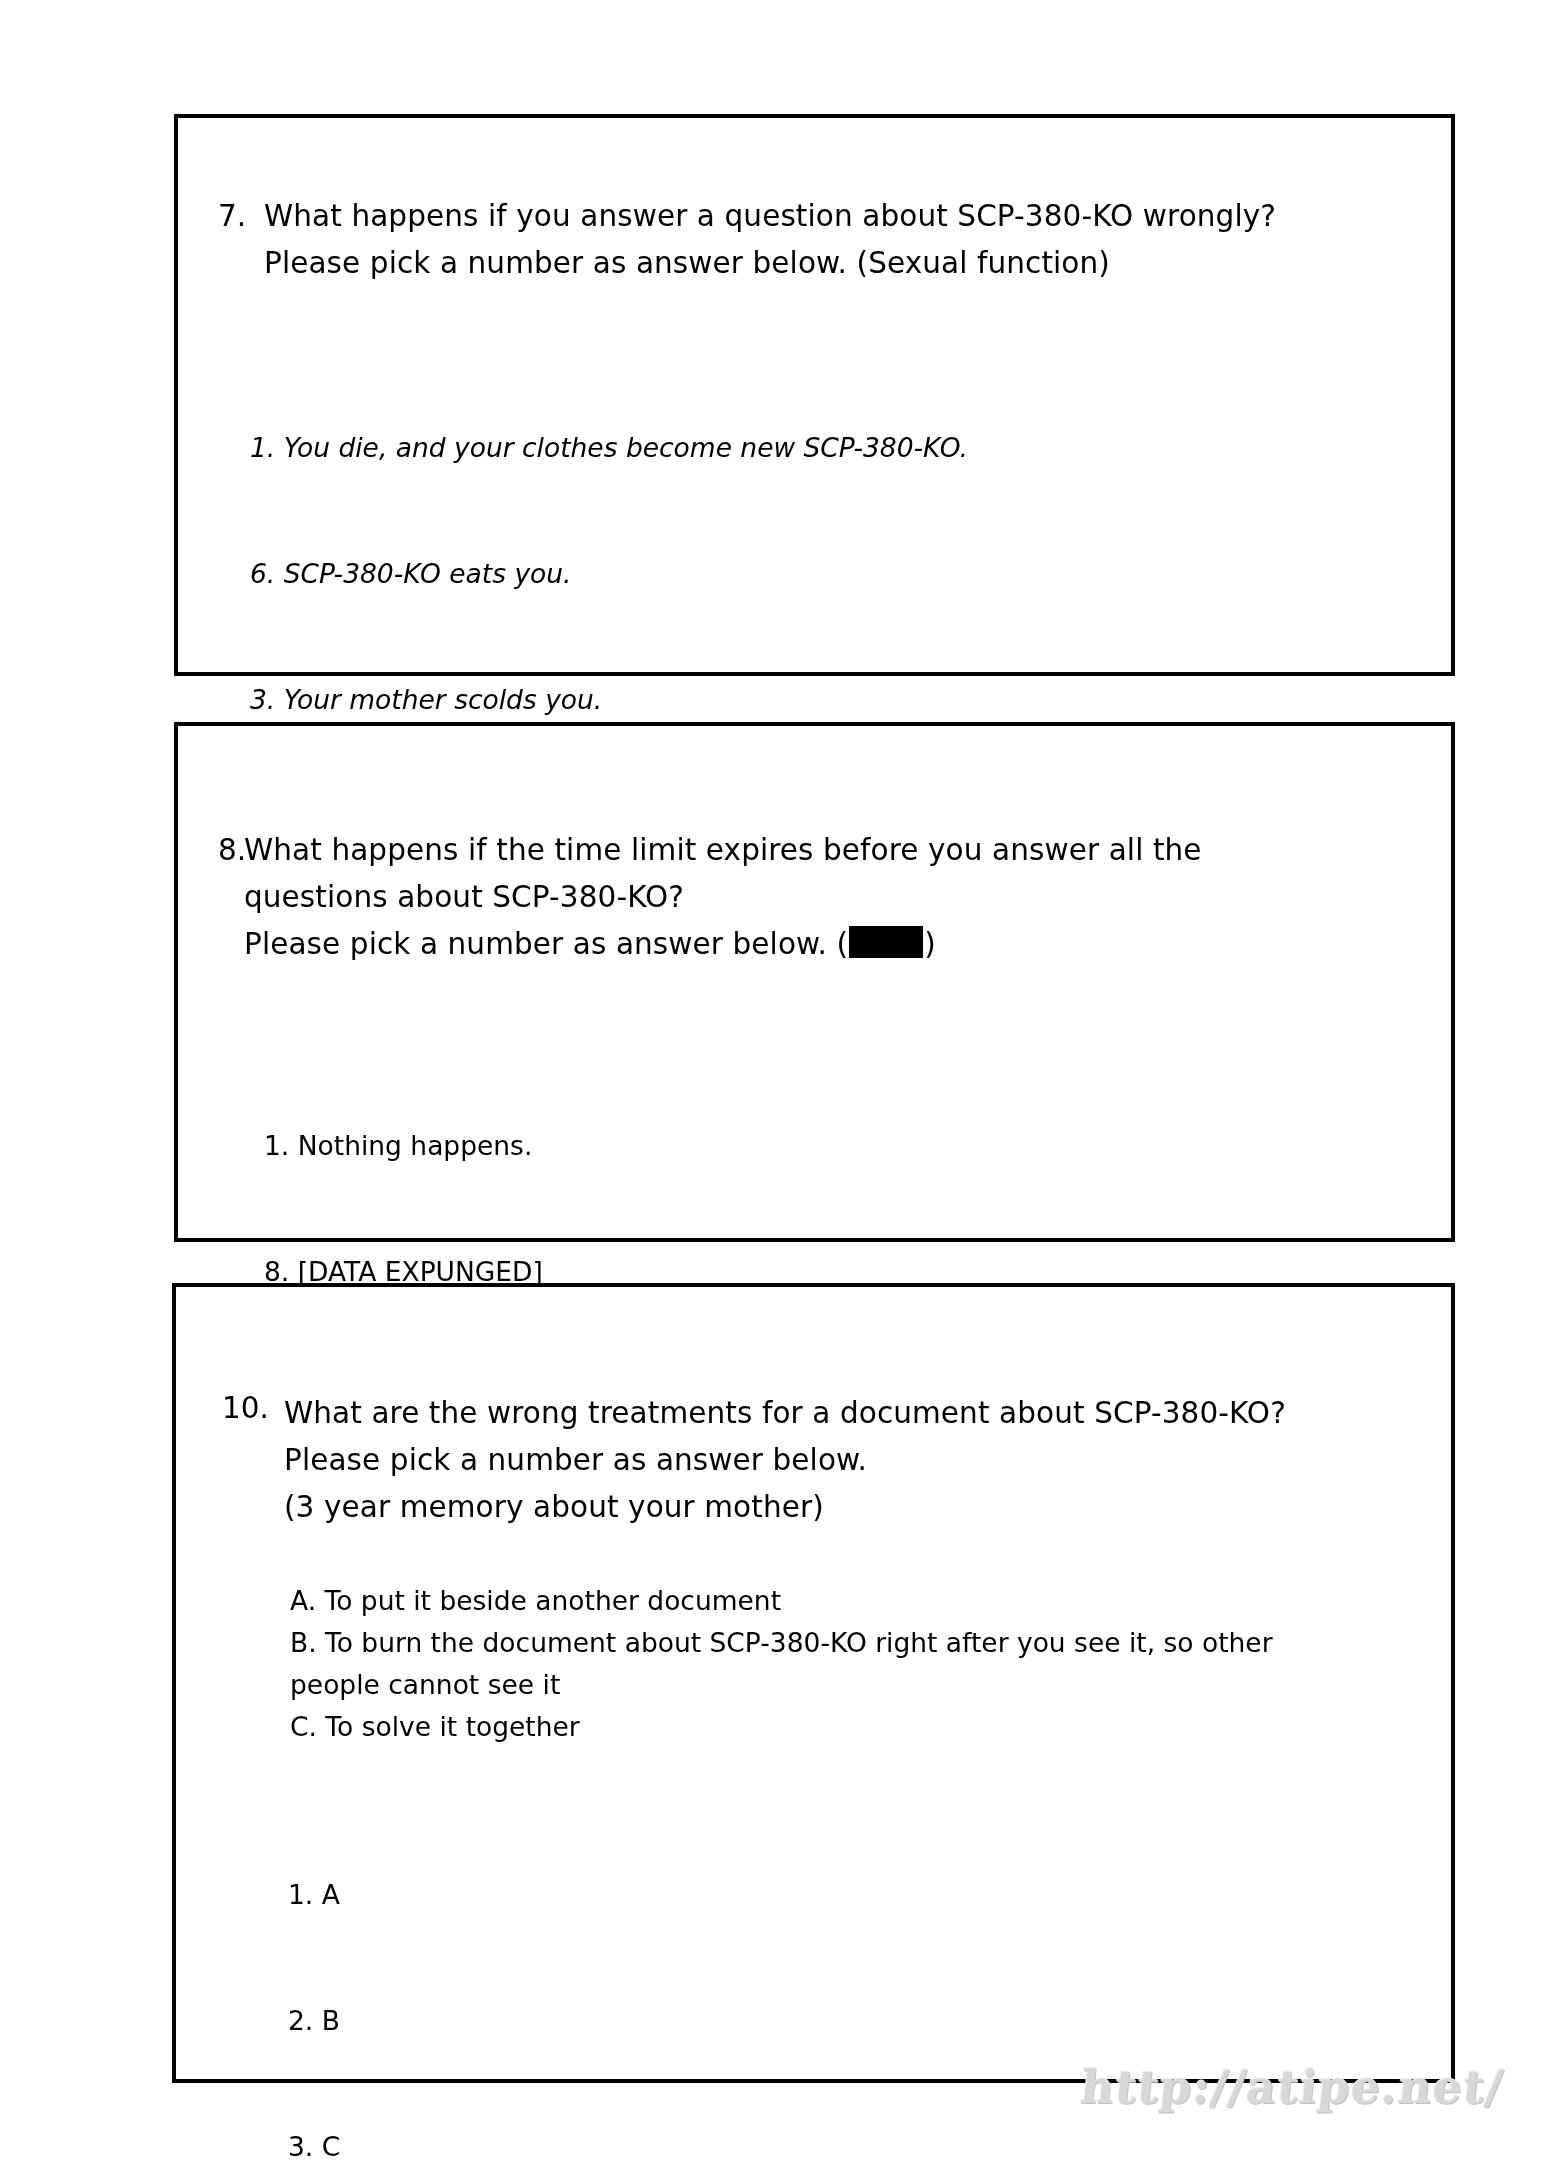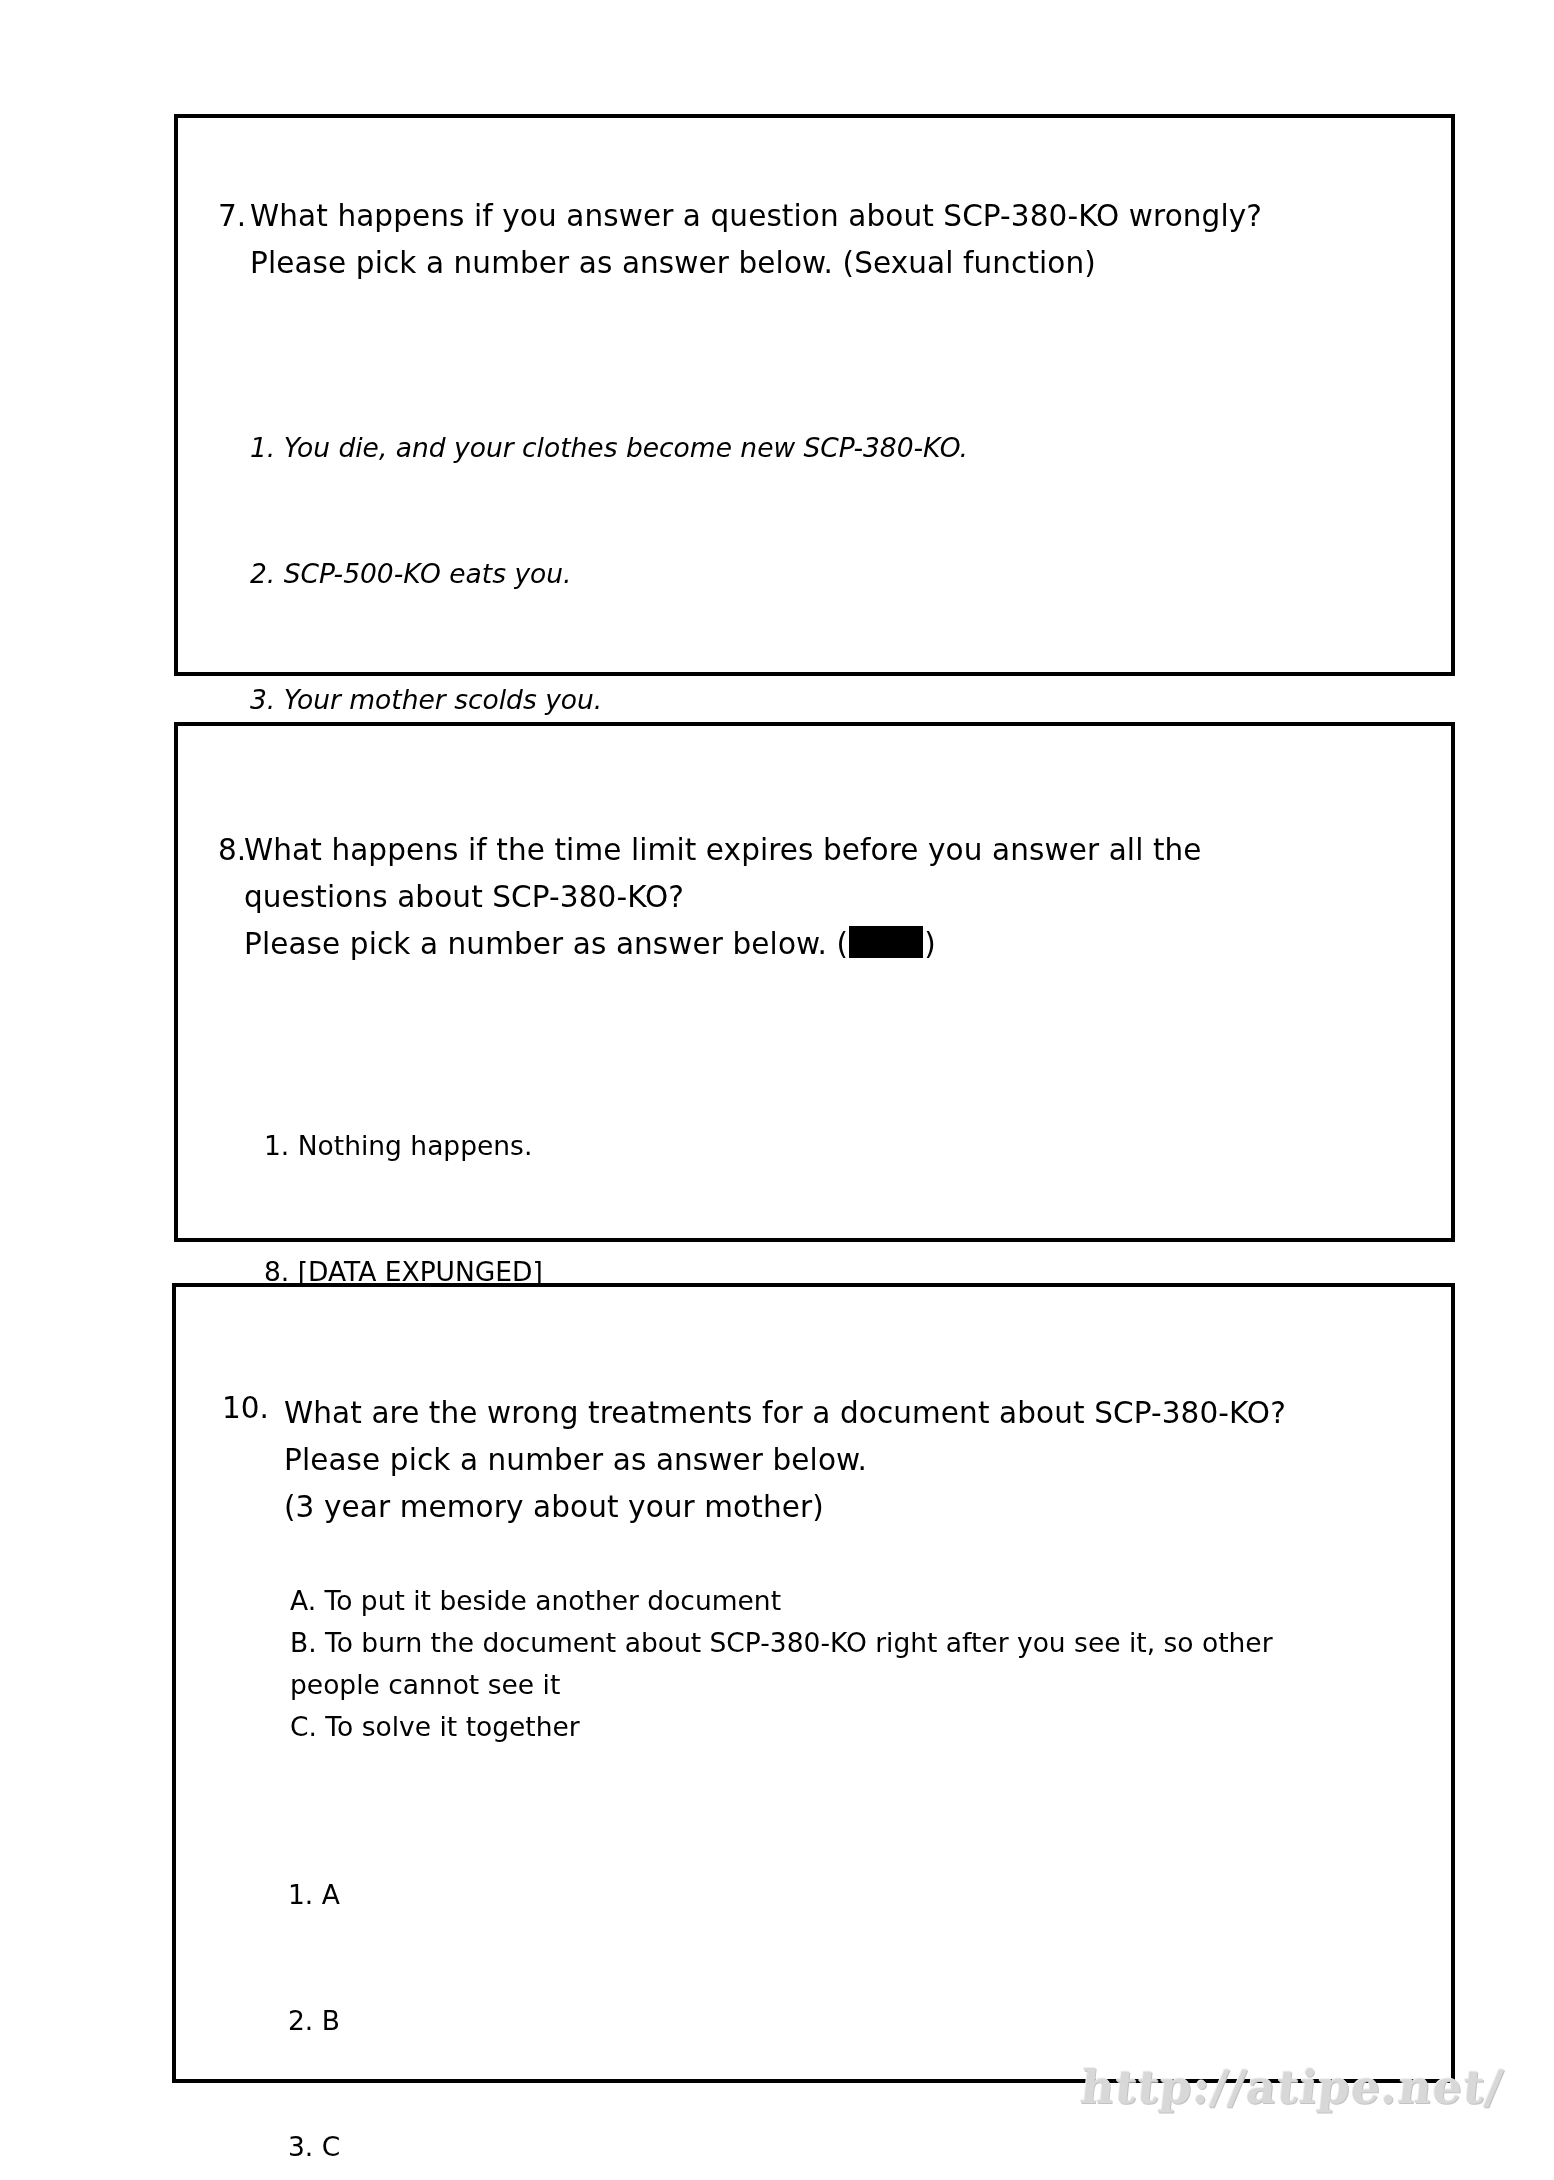--- a/index.html
+++ b/index.html
@@ -73,21 +73,21 @@
   .redaction {
     display: inline-block;
     background: #000000;
     width: 74px;
     height: 32px;
     vertical-align: -4px;
     margin: 0 1px;
   }
   
   #q7-num { left: 218px; top: 193px; }
-  #q7-text { left: 250px; top: 193px; width: 1160px; }
+  #q7-text { left: 264px; top: 193px; width: 1160px; }
   #q7-opts { left: 250px; top: 343px; width: 1140px; font-style: italic; }
   
   #q8-num { left: 218px; top: 827px; }
   #q8-text { left: 244px; top: 827px; width: 1150px; }
   #q8-opts { left: 264px; top: 1041px; width: 1120px; }
   
   #q10-num { left: 222px; top: 1385px; }
   #q10-text { left: 284px; top: 1390px; width: 1150px; }
   #q10-sub { left: 290px; top: 1580px; width: 1120px; }
   #q10-opts { left: 288px; top: 1790px; width: 1120px; }
@@ -113,21 +113,21 @@
 <body>
 
 <div class="page">
 
   <div class="qbox" id="box-q7"></div>
   <div class="q-num" id="q7-num">7.</div>
   <div class="q-head" id="q7-text">What happens if you answer a question about SCP-380-KO wrongly?
 Please pick a number as answer below. (Sexual function)</div>
   <div class="opt-list" id="q7-opts">
     <div class="opt-line">1. You die, and your clothes become new SCP-380-KO.</div>
-    <div class="opt-line">2. SCP-500-KO eats you.</div>
+    <div class="opt-line">6. SCP-380-KO eats you.</div>
     <div class="opt-line">3. Your mother scolds you.</div>
     <div class="opt-line">4. The object corresponding to the 'points' beside the question vanishes.</div>
     <div class="opt-line">5. SCP-380-KO seems red.</div>
   </div>
 
   <div class="qbox" id="box-q8"></div>
   <div class="q-num" id="q8-num">8.</div>
   <div class="q-head" id="q8-text"><span>What happens if the time limit expires before you answer all the
 questions about SCP-380-KO?
 Please pick a number as answer below. (</span><span class="redaction"></span><span>)</span></div>

